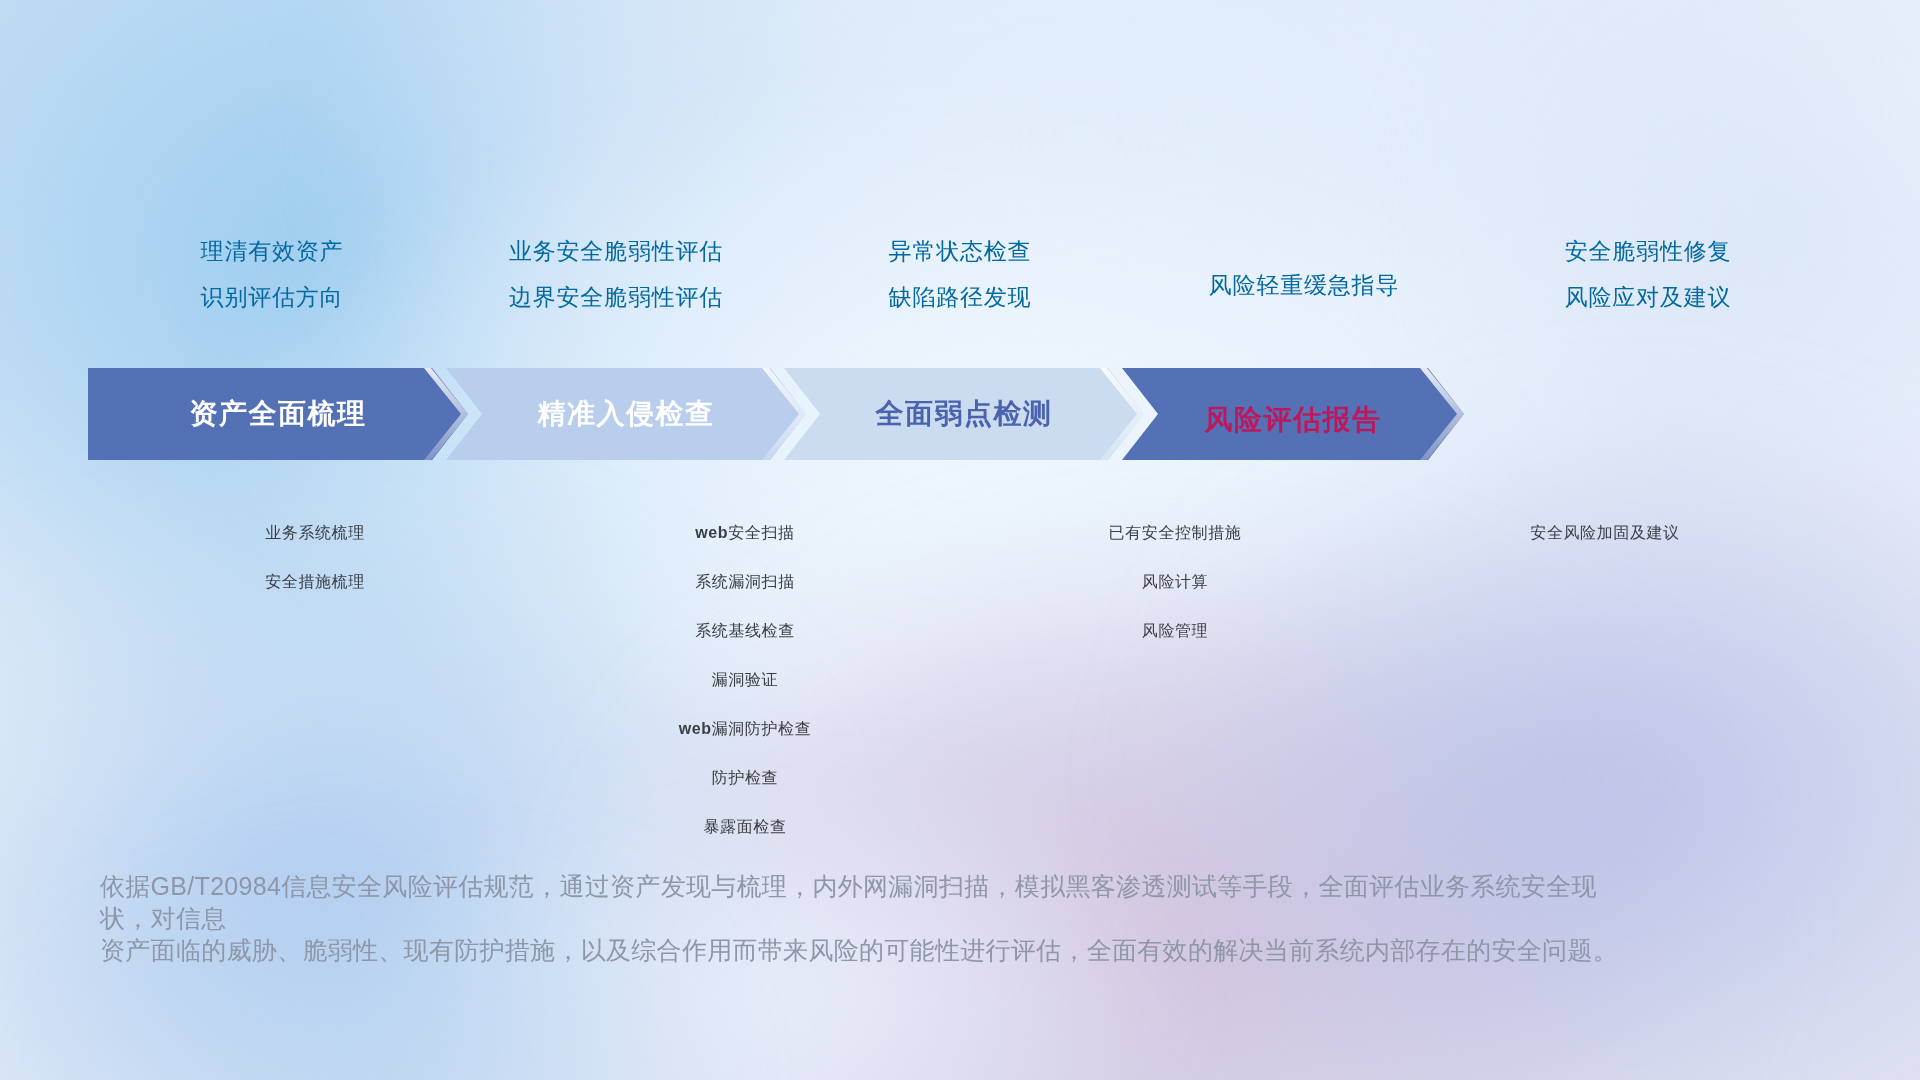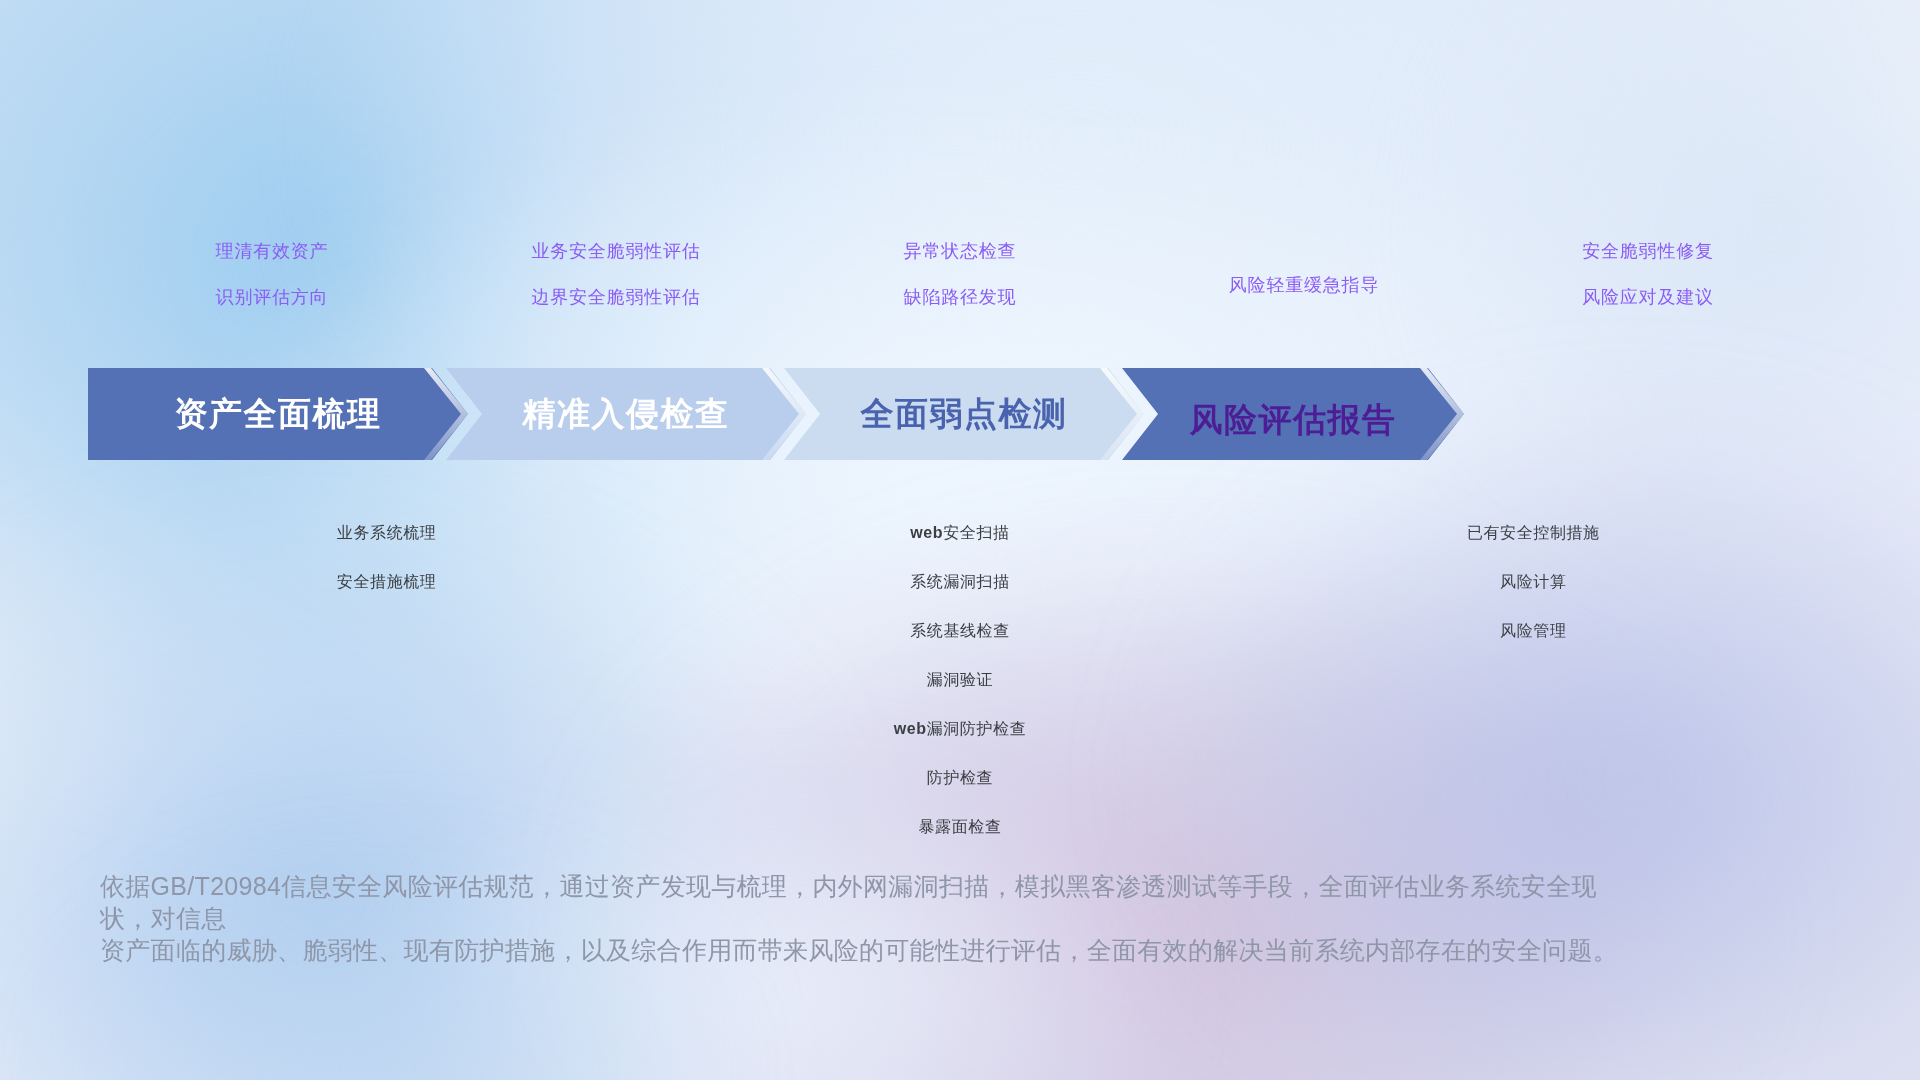--- a/index.html
+++ b/index.html
@@ -32,29 +32,29 @@
       background:radial-gradient(ellipse at center,rgba(186,214,240,.6) 0%,rgba(190,216,242,0) 72%);filter:blur(55px);}
 
   
   #content{position:absolute;inset:0;}
 
   
   #top-labels{position:absolute;left:100px;top:228px;width:1720px;height:110px;
     display:flex;align-items:flex-start;}
   .tcol{flex:1;display:flex;flex-direction:column;align-items:center;}
   .tcol.mid{justify-content:center;padding-top:34px;}
-  .tline{font-size:18px;color:#8b5cf6;line-height:46px;letter-spacing:.8px;white-space:nowrap;}
+  .tline{font-size:23px;color:#0369a1;line-height:46px;letter-spacing:.8px;white-space:nowrap;}
 
   
   #chevron-bar{position:absolute;left:88px;top:368px;width:1742px;height:92px;display:flex;}
   .chev{position:relative;height:92px;display:flex;align-items:center;justify-content:center;}
   .chev .cshape{position:absolute;inset:0;
      clip-path:polygon(0 0, calc(100% - 36px) 0, 100% 50%, calc(100% - 36px) 100%, 0 100%, 36px 50%);}
   .chev:first-child .cshape{clip-path:polygon(0 0, calc(100% - 36px) 0, 100% 50%, calc(100% - 36px) 100%, 0 100%);}
-  .chev .ctext{position:relative;z-index:3;font-size:33px;font-weight:bold;letter-spacing:1.5px;white-space:nowrap;}
+  .chev .ctext{position:relative;z-index:3;font-size:28px;font-weight:bold;letter-spacing:1.5px;white-space:nowrap;}
   .chev .cedge{position:absolute;inset:0;z-index:2;
      clip-path:polygon(calc(100% - 37px) 0, 100% 50%, calc(100% - 37px) 100%, calc(100% - 44px) 100%, calc(100% - 7px) 50%, calc(100% - 44px) 0);
      background:linear-gradient(180deg,rgba(255,255,255,.85),rgba(255,255,255,.25));}
 
   
   #bottom-labels{position:absolute;left:100px;top:508px;width:1720px;display:flex;align-items:flex-start;}
   .bcol{flex:1;display:flex;flex-direction:column;align-items:center;}
   .bline{font-size:16px;color:#3b3e43;line-height:49px;letter-spacing:.6px;white-space:nowrap;}
   .bline b{font-weight:bold;}
 
@@ -115,21 +115,21 @@
         <div class="ctext" style="color: rgb(255, 255, 255);">精准入侵检查</div>
       </div>
       <div class="chev" style="width: 360px; margin-left: -22px; z-index: 8;">
         <div class="cshape" style="background: linear-gradient(rgb(204, 220, 240) 0%, rgb(204, 220, 240) 55%, rgb(204, 220, 240) 100%); filter: saturate(1.02);"></div>
         <div class="cedge"></div>
         <div class="ctext" style="color: rgb(74, 99, 174);">全面弱点检测</div>
       </div>
       <div class="chev" style="width: 342px; margin-left: -22px; z-index: 6;">
         <div class="cshape" style="background: linear-gradient(rgb(85, 113, 181) 0%, rgb(85, 113, 181) 55%, rgb(85, 113, 181) 100%); filter: saturate(1.02);"></div>
         <div class="cedge"></div>
-        <div class="ctext" style="color: #4c1d95; margin-top: 12px;">风险评估报告</div>
+        <div class="ctext" style="color: #be185d; margin-top: 12px;">风险评估报告</div>
       </div>
     </div>
 
   <div id="bottom-labels">
       <div class="bcol">
         <div class="bline"><span>业务系统梳理</span></div>
         <div class="bline"><span>安全措施梳理</span></div>
       </div>
       <div class="bcol">
         <div class="bline"><b>web</b><span>安全扫描</span></div>
@@ -138,20 +138,23 @@
         <div class="bline"><span>漏洞验证</span></div>
         <div class="bline"><b>web</b><span>漏洞防护检查</span></div>
         <div class="bline"><span>防护检查</span></div>
         <div class="bline"><span>暴露面检查</span></div>
       </div>
       <div class="bcol">
         <div class="bline"><span>已有安全控制措施</span></div>
         <div class="bline"><span>风险计算</span></div>
         <div class="bline"><span>风险管理</span></div>
       </div>
+      <div class="bcol">
+        <div class="bline"><span>安全风险加固及建议</span></div>
+      </div>
     </div>
 
   <div id="footer">
     <p>依据GB/T20984信息安全风险评估规范，通过资产发现与梳理，内外网漏洞扫描，模拟黑客渗透测试等手段，全面评估业务系统安全现状，对信息</p>
     <p>资产面临的威胁、脆弱性、现有防护措施，以及综合作用而带来风险的可能性进行评估，全面有效的解决当前系统内部存在的安全问题。</p>
   </div>
 
 </div>
 
 </body></html>

